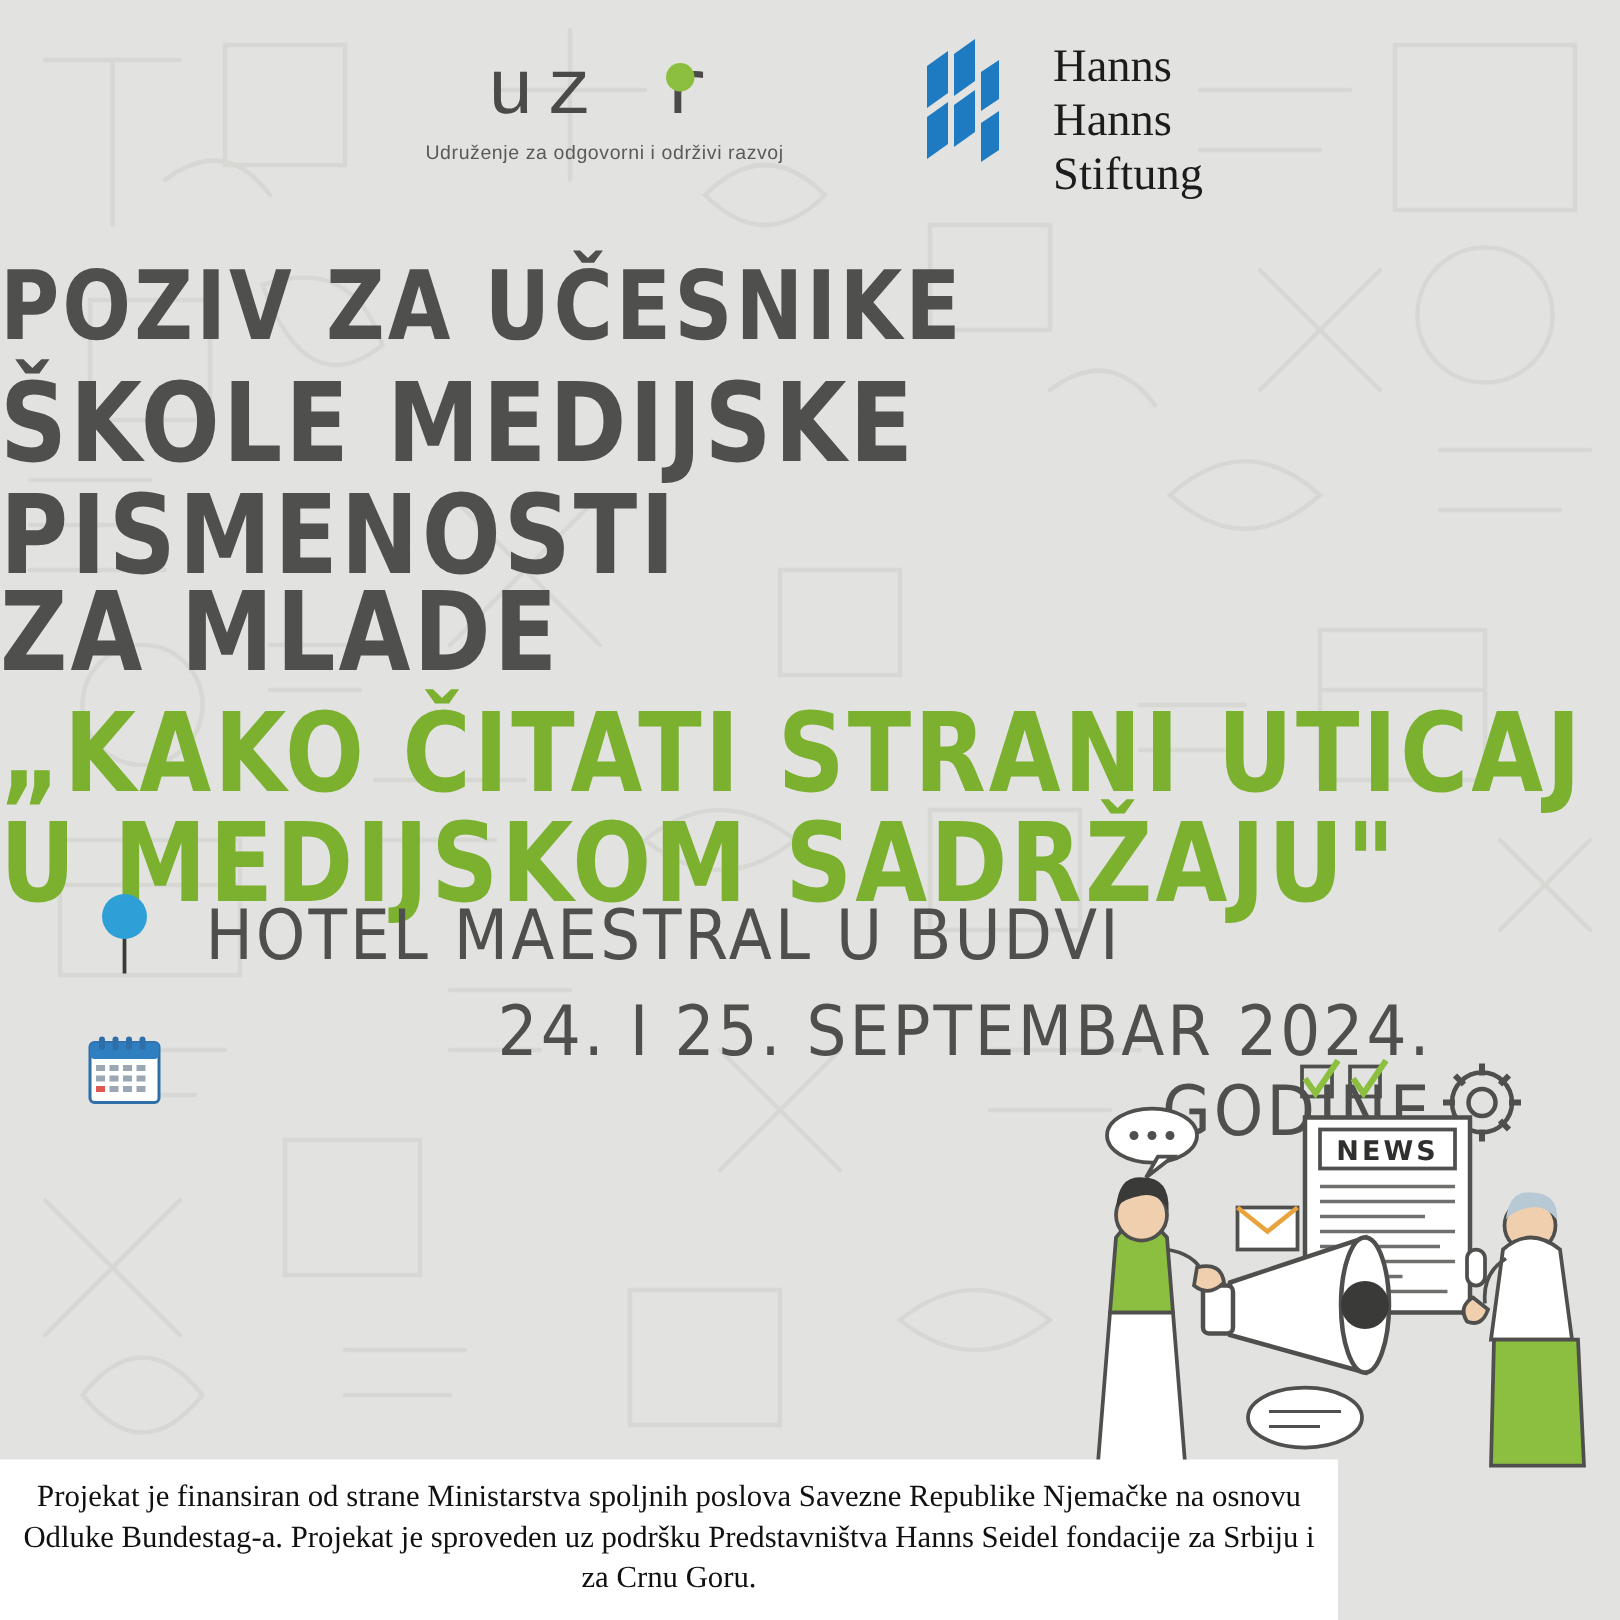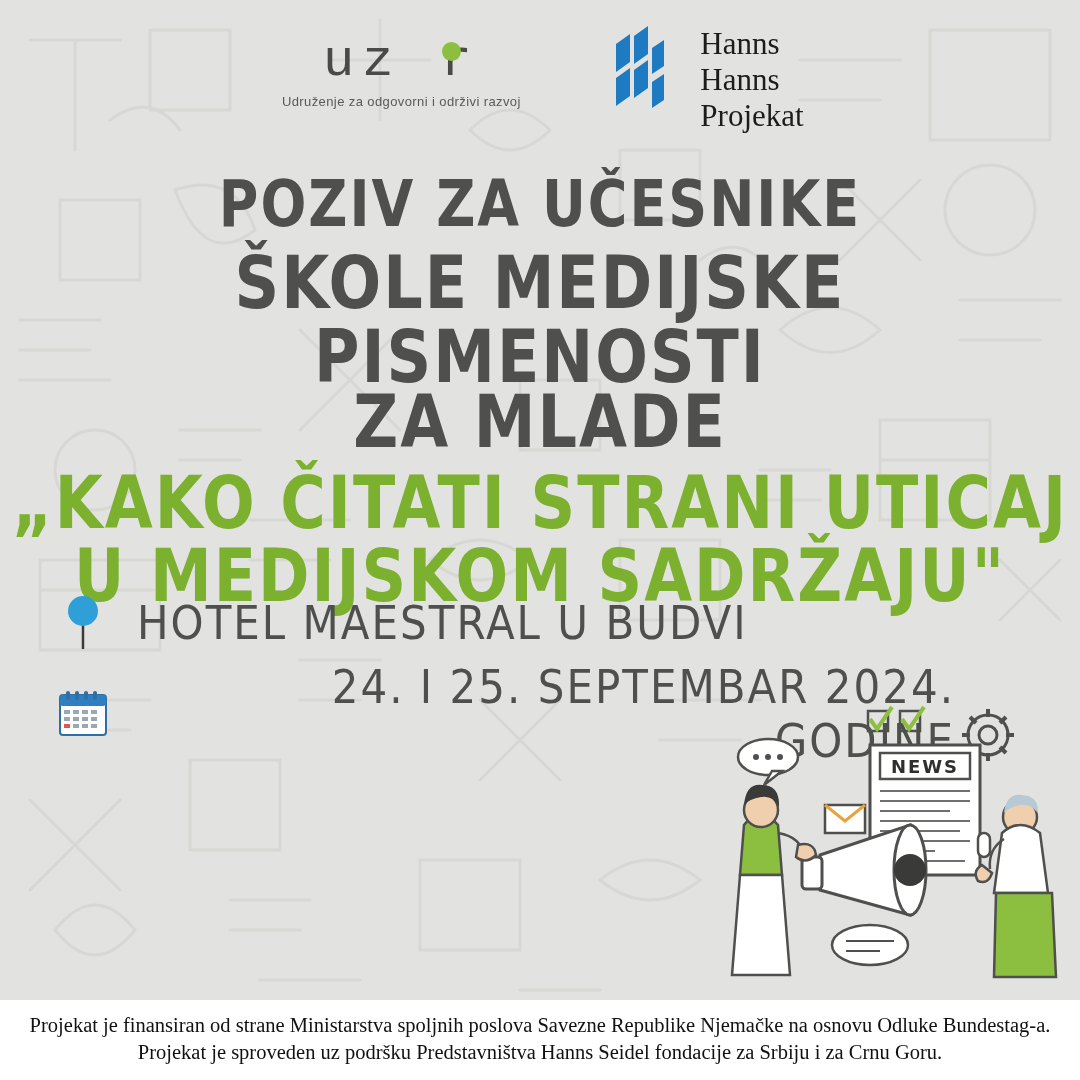--- a/index.html
+++ b/index.html
@@ -95,21 +95,21 @@
     color: #1c1c1c;
     font-weight: 400;
   }
 
   
   .headline {
     position: absolute;
     top: 172px;
     left: 0;
     width: 1080px;
-    text-align: center;
+    text-align: left;
   }
   .h-line {
     font-family: "DejaVu Sans", sans-serif;
     font-weight: 700;
     color: #4f4f4d;
     letter-spacing: 2px;
     line-height: 1.02;
     transform: scaleY(1.18);
     transform-origin: center top;
   }
@@ -166,21 +166,21 @@
     bottom: 75px;
     width: 360px;
     height: 300px;
   }
 
   
   .footer {
     position: absolute;
     left: 0;
     bottom: 0;
-    width: 1080px;
+    width: 892px;
     background: #ffffff;
     padding: 12px 14px 14px 14px;
     box-sizing: border-box;
     text-align: center;
   }
   .footer-text {
     font-family: "Liberation Serif", serif;
     font-size: 20.5px;
     line-height: 1.32;
     color: #111111;
@@ -252,21 +252,21 @@
           <polygon points="18,10 32,0 32,28 18,38"></polygon>
           <polygon points="0,52 14,42 14,70 0,80"></polygon>
           <polygon points="18,44 32,34 32,62 18,72"></polygon>
           <polygon points="36,22 48,14 48,40 36,48"></polygon>
           <polygon points="36,56 48,48 48,74 36,82"></polygon>
         </g>
       </svg>
       <div class="hss-text">
         <div>Hanns</div>
         <div>Hanns</div>
-        <div>Projekat</div>
+        <div>Stiftung</div>
       </div>
     </div>
   </div>
 
   <div class="headline">
     <div class="h-line h1">POZIV ZA UČESNIKE</div>
     <div class="h-line h2">ŠKOLE MEDIJSKE PISMENOSTI</div>
     <div class="h-line h3">ZA MLADE</div>
     <div class="h-line h-green">„KAKO ČITATI STRANI UTICAJ</div>
     <div class="h-line h-green">U MEDIJSKOM SADRŽAJU"</div>

